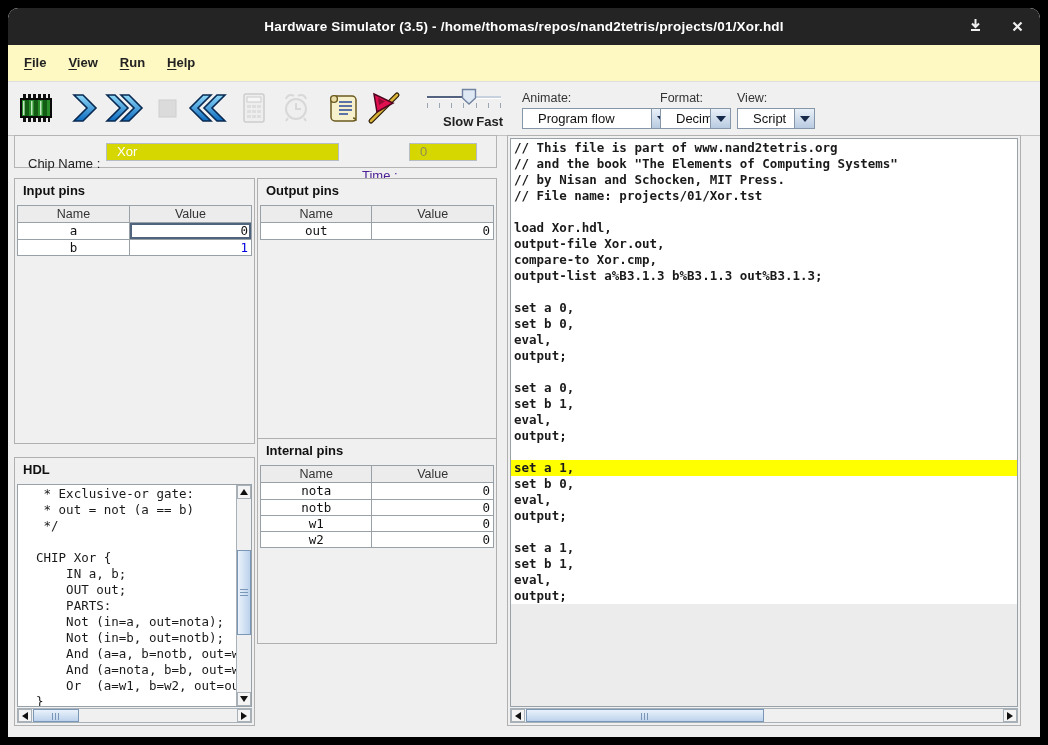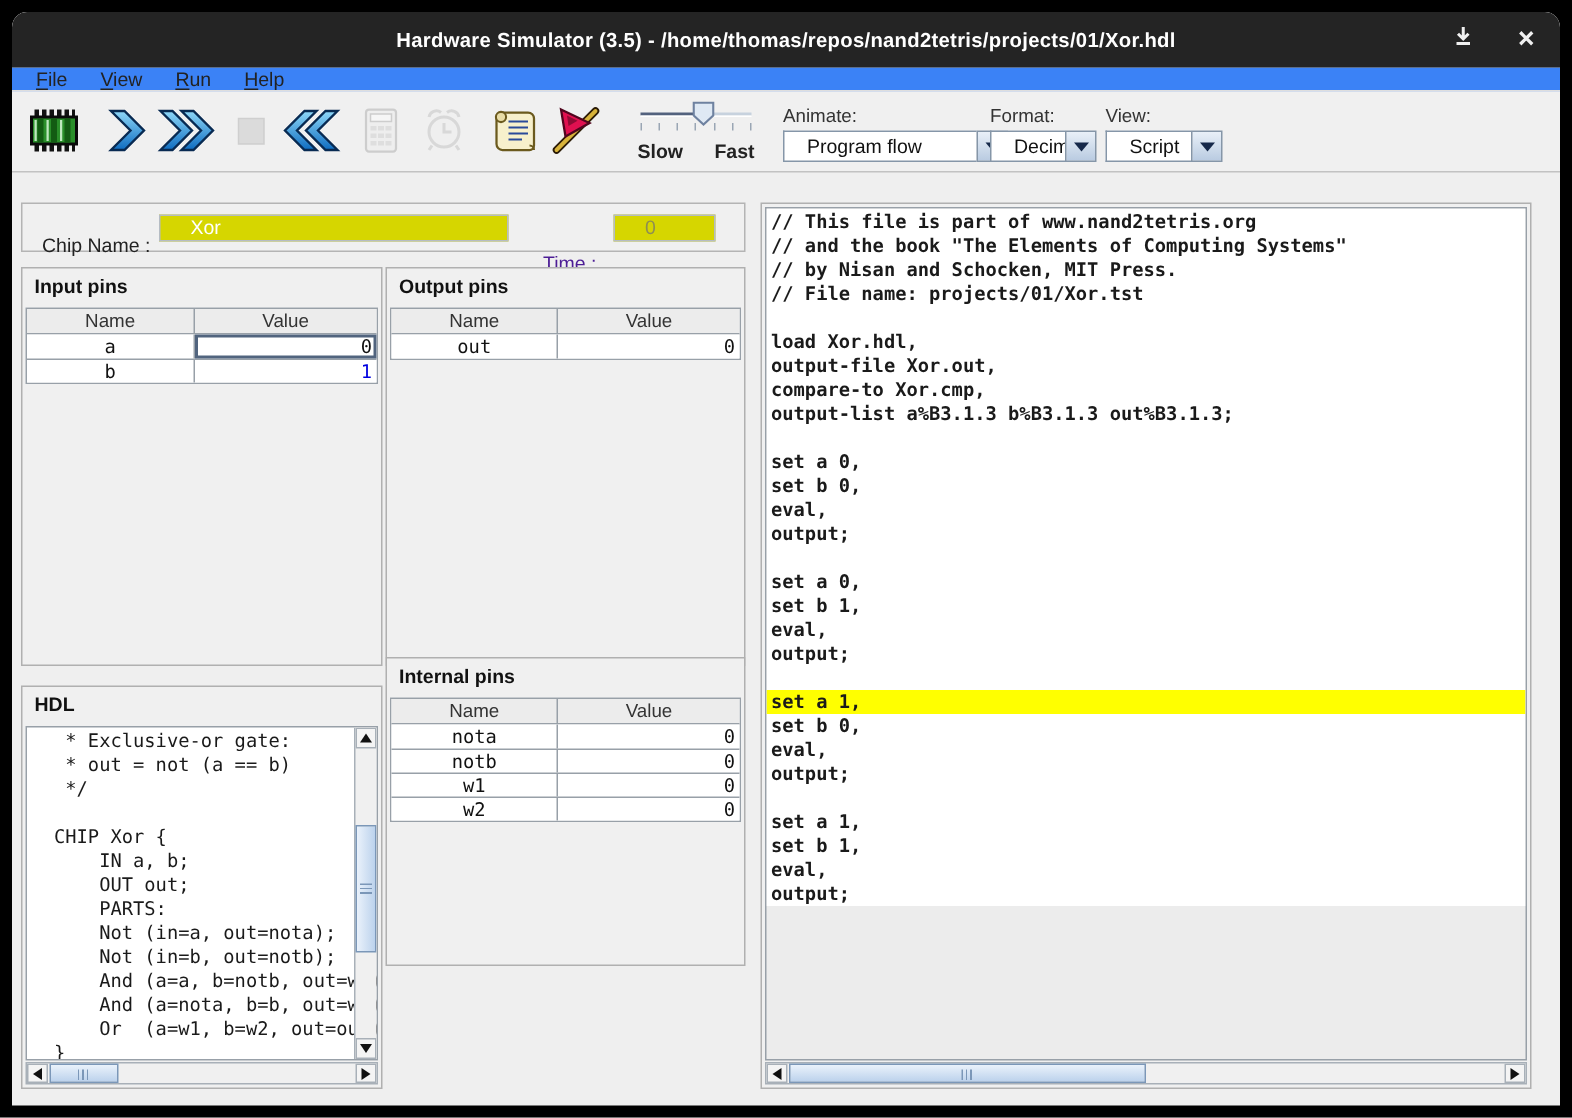--- a/index.html
+++ b/index.html
@@ -10,61 +10,61 @@
             background:#efefef; border-radius:10px 10px 0 0; overflow:hidden; }
 
   
   .titlebar { position:relative; height:37px; background:#242424; border-radius:10px 10px 0 0;
               display:flex; align-items:center; justify-content:center; }
   .titlebar .title { color:#fff; font-weight:bold; font-size:13.5px; letter-spacing:.2px; }
   .tb-controls { position:absolute; right:16px; top:0; height:37px; display:flex; align-items:center; gap:28px; }
   .tb-btn { width:14px; height:14px; display:flex; align-items:center; justify-content:center; cursor:pointer; }
 
   
-  .menubar { height:16px; background:#3b82f6; display:flex; align-items:center; padding-left:6px;
-             font-size:13px; font-weight:normal; color:#222; border-bottom:1px solid #dedede; }
+  .menubar { height:37px; background:#fef9c3; display:flex; align-items:center; padding-left:6px;
+             font-size:13px; font-weight:bold; color:#222; border-bottom:1px solid #dedede; }
   .menu-item { padding:2px 12px 3px 10px; cursor:default; }
   .menu-item .mn { text-decoration:underline; text-underline-offset:2px; }
 
   
   .toolbar { position:relative; height:54px; background:#f0f0f0; border-bottom:1px solid #c2c2c2; }
   .tool-btn { position:absolute; top:5px; width:42px; height:42px; border:none; background:transparent;
               display:flex; align-items:center; justify-content:center; cursor:pointer; }
   .tool-btn.disabled { opacity:.40; filter:grayscale(1); cursor:default; }
   .tool-btn svg { display:block; }
 
   
   .slider { position:absolute; left:417px; top:5px; width:78px; height:44px; }
   .slider .track { position:absolute; top:9px; left:2px; right:2px; height:3px;
                    background:linear-gradient(to right,#53627e 0 52%, #c7d2de 52% 100%);
                    border-bottom:1px solid #fff; }
   .slider .ticks { position:absolute; top:16px; left:2px; right:2px; height:5px; display:flex; justify-content:space-between; }
   .slider .ticks i { width:1px; height:5px; background:#9aa6b4; }
   .slider .thumb { position:absolute; left:36px; top:1px; }
-  .slider .lab { position:absolute; bottom:2px; font-size:13px; font-weight:bold; color:#222; }
+  .slider .lab { position:absolute; bottom:2px; font-size:13px; font-weight:bold; color:#222;margin-left:18px; }
   .slider .lab.slow { left:0; } .slider .lab.fast { right:0; }
 
   
   .combo-group { position:absolute; top:9px; }
   .combo-label { font-size:12.5px; color:#333; margin-bottom:3px; }
   .combo { display:flex; height:21px; cursor:pointer; }
   .combo-field { background:#fff; border:1px solid #8596a8; border-right:none; font-size:13px; color:#111;
                  padding:2px 4px 0 15px; white-space:nowrap; overflow:hidden; }
   .combo-arrow { width:21px; border:1px solid #8596a8; background:linear-gradient(#e9f0f8,#b9cbe1);
                  display:flex; align-items:center; justify-content:center; }
   .combo-arrow i { width:0; height:0; border-left:5px solid transparent; border-right:5px solid transparent;
                    border-top:6px solid #16294a; }
 
   
   .chipbar { position:absolute; left:6px; top:127px; width:483px; height:33px; background:#f0f0f0;
              border:1px solid #b4b4b4; }
   .chipbar .lbl { position:absolute; top:20px; font-size:13px; font-weight:normal; color:#222; }
   .chipbar .lbl.dim { color:#4c1d95;margin-top:12px; }
   .yellow-field { position:absolute; top:7px; height:18px; background:#d6d600; border:1px solid #b5bcc4;
-                  font-size:13px; line-height:16px; padding-left:20px; }
+                  font-size:13px; line-height:16px; padding-left:10px; }
   .yellow-field.name-val { color:#fff; }
   .yellow-field.time-val { color:#8e8e52; }
 
   
   .panel { position:absolute; background:#f0f0f0; border:1px solid #b0b0b0; }
   .panel-title { height:23px; line-height:24px; padding-left:8px; font-size:13px; font-weight:bold; color:#111; }
 
   .pin-table { position:absolute; left:2px; right:2px; top:26px; border:1px solid #98a0a8; background:#fff; }
   .pt-header { display:flex; height:17px; background:#ececec; border-bottom:1px solid #98a0a8; }
   .pt-header .cell { font-size:12.5px; color:#333; text-align:center; line-height:17px; }

